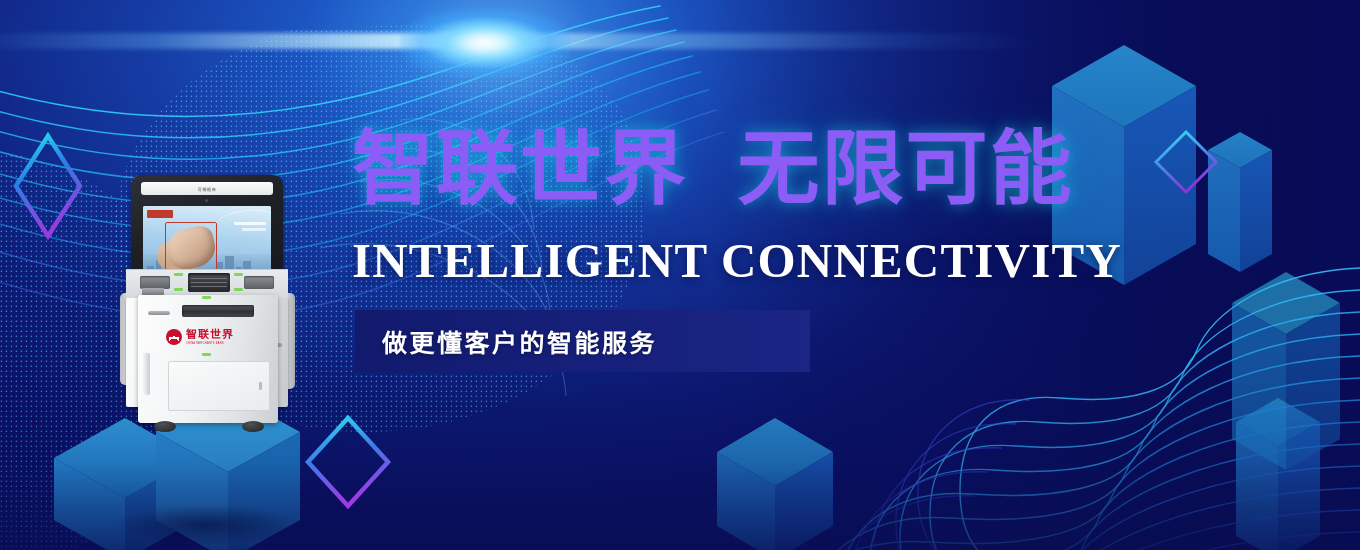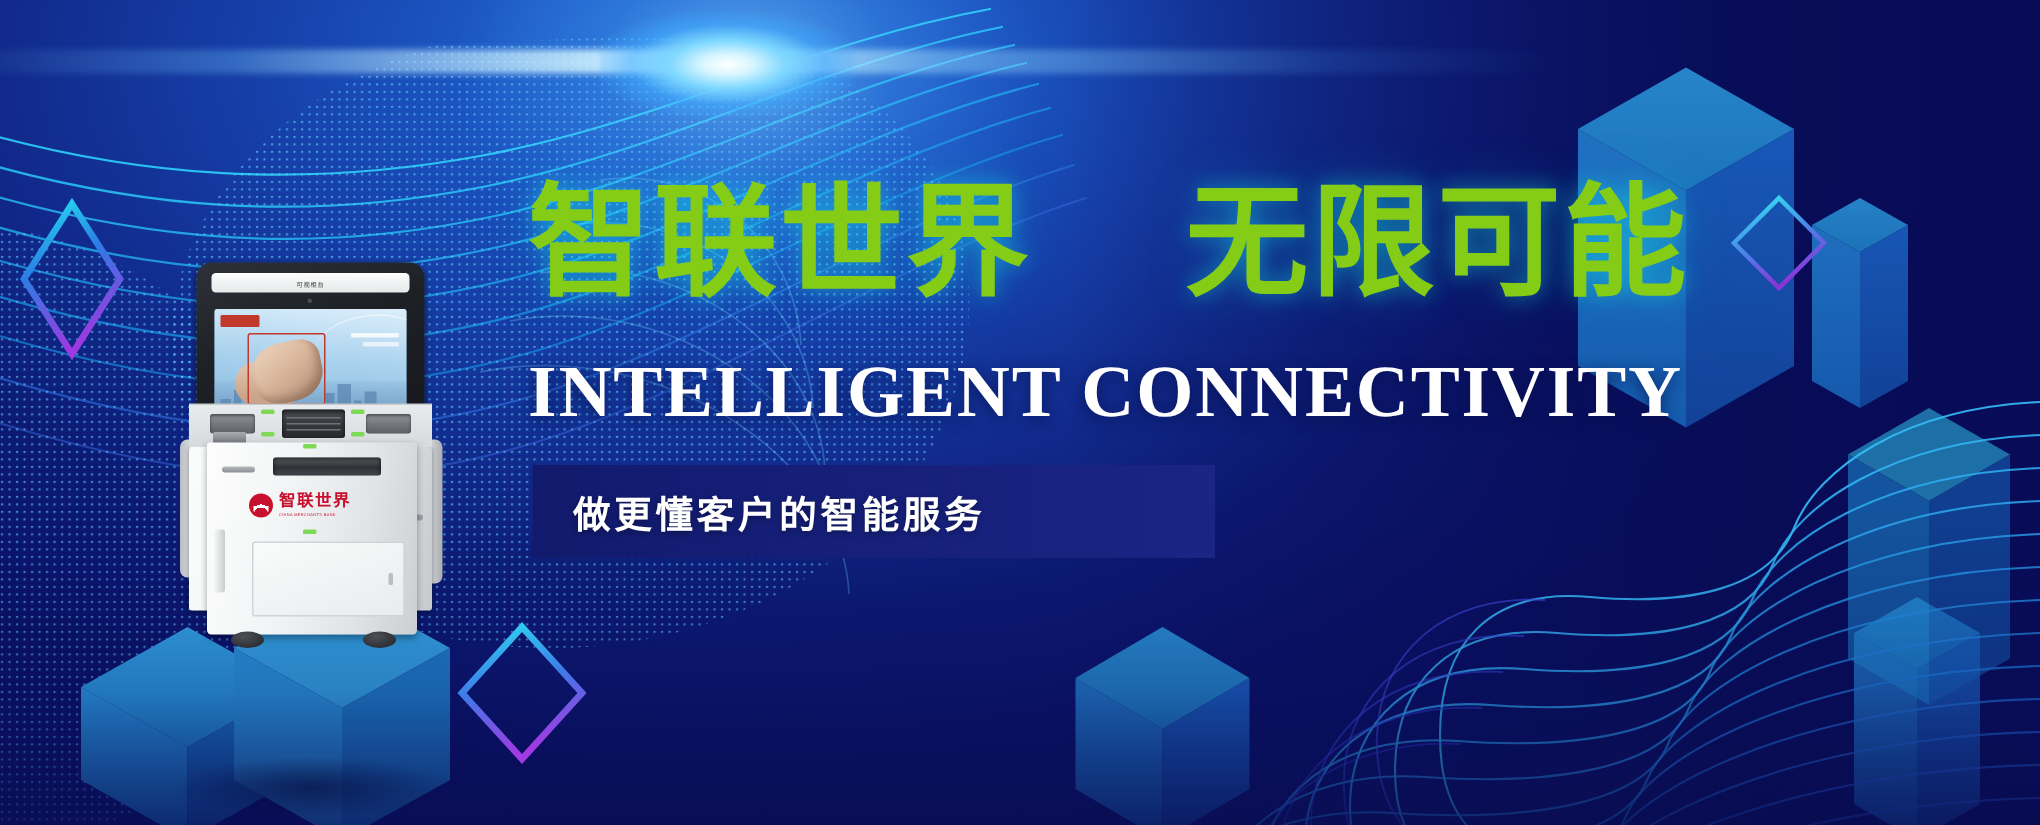--- a/index.html
+++ b/index.html
@@ -182,25 +182,25 @@
   .k-keyhole{position:absolute;right:7px;top:20px;width:3px;height:8px;background:#b9bdc0;border-radius:1px;}
   .k-side-strip{position:absolute;left:4px;top:58px;width:8px;height:42px;
     background:linear-gradient(90deg,#fcfcfc,#c8ccd0);border-radius:2px;}
   .k-foot{position:absolute;bottom:-9px;width:22px;height:11px;border-radius:50%;
     background:radial-gradient(ellipse at 40% 30%,#4e5257,#1e2125);}
 
   
   #headline{
     position:absolute;left:352px;top:128px;
     font-size:82px;font-weight:bold;line-height:1;
-    color:#84cc16;
+    color:#8b5cf6;
     letter-spacing:2px;
     white-space:pre;
     text-shadow:0 0 14px rgba(25,242,239,.42), 0 0 34px rgba(20,190,230,.28);
-    font-family:Liberation Mono, monospace;
+    font-family:Liberation Sans, sans-serif;
   }
   #subhead{
     position:absolute;left:352px;top:236px;
     font-size:49px;line-height:1;font-weight:bold;
     color:#ffffff;
     letter-spacing:1.2px;
     font-family:"Liberation Serif","DejaVu Serif",serif;
     text-shadow:0 2px 10px rgba(6,14,70,.7);
     white-space:pre;
   }

